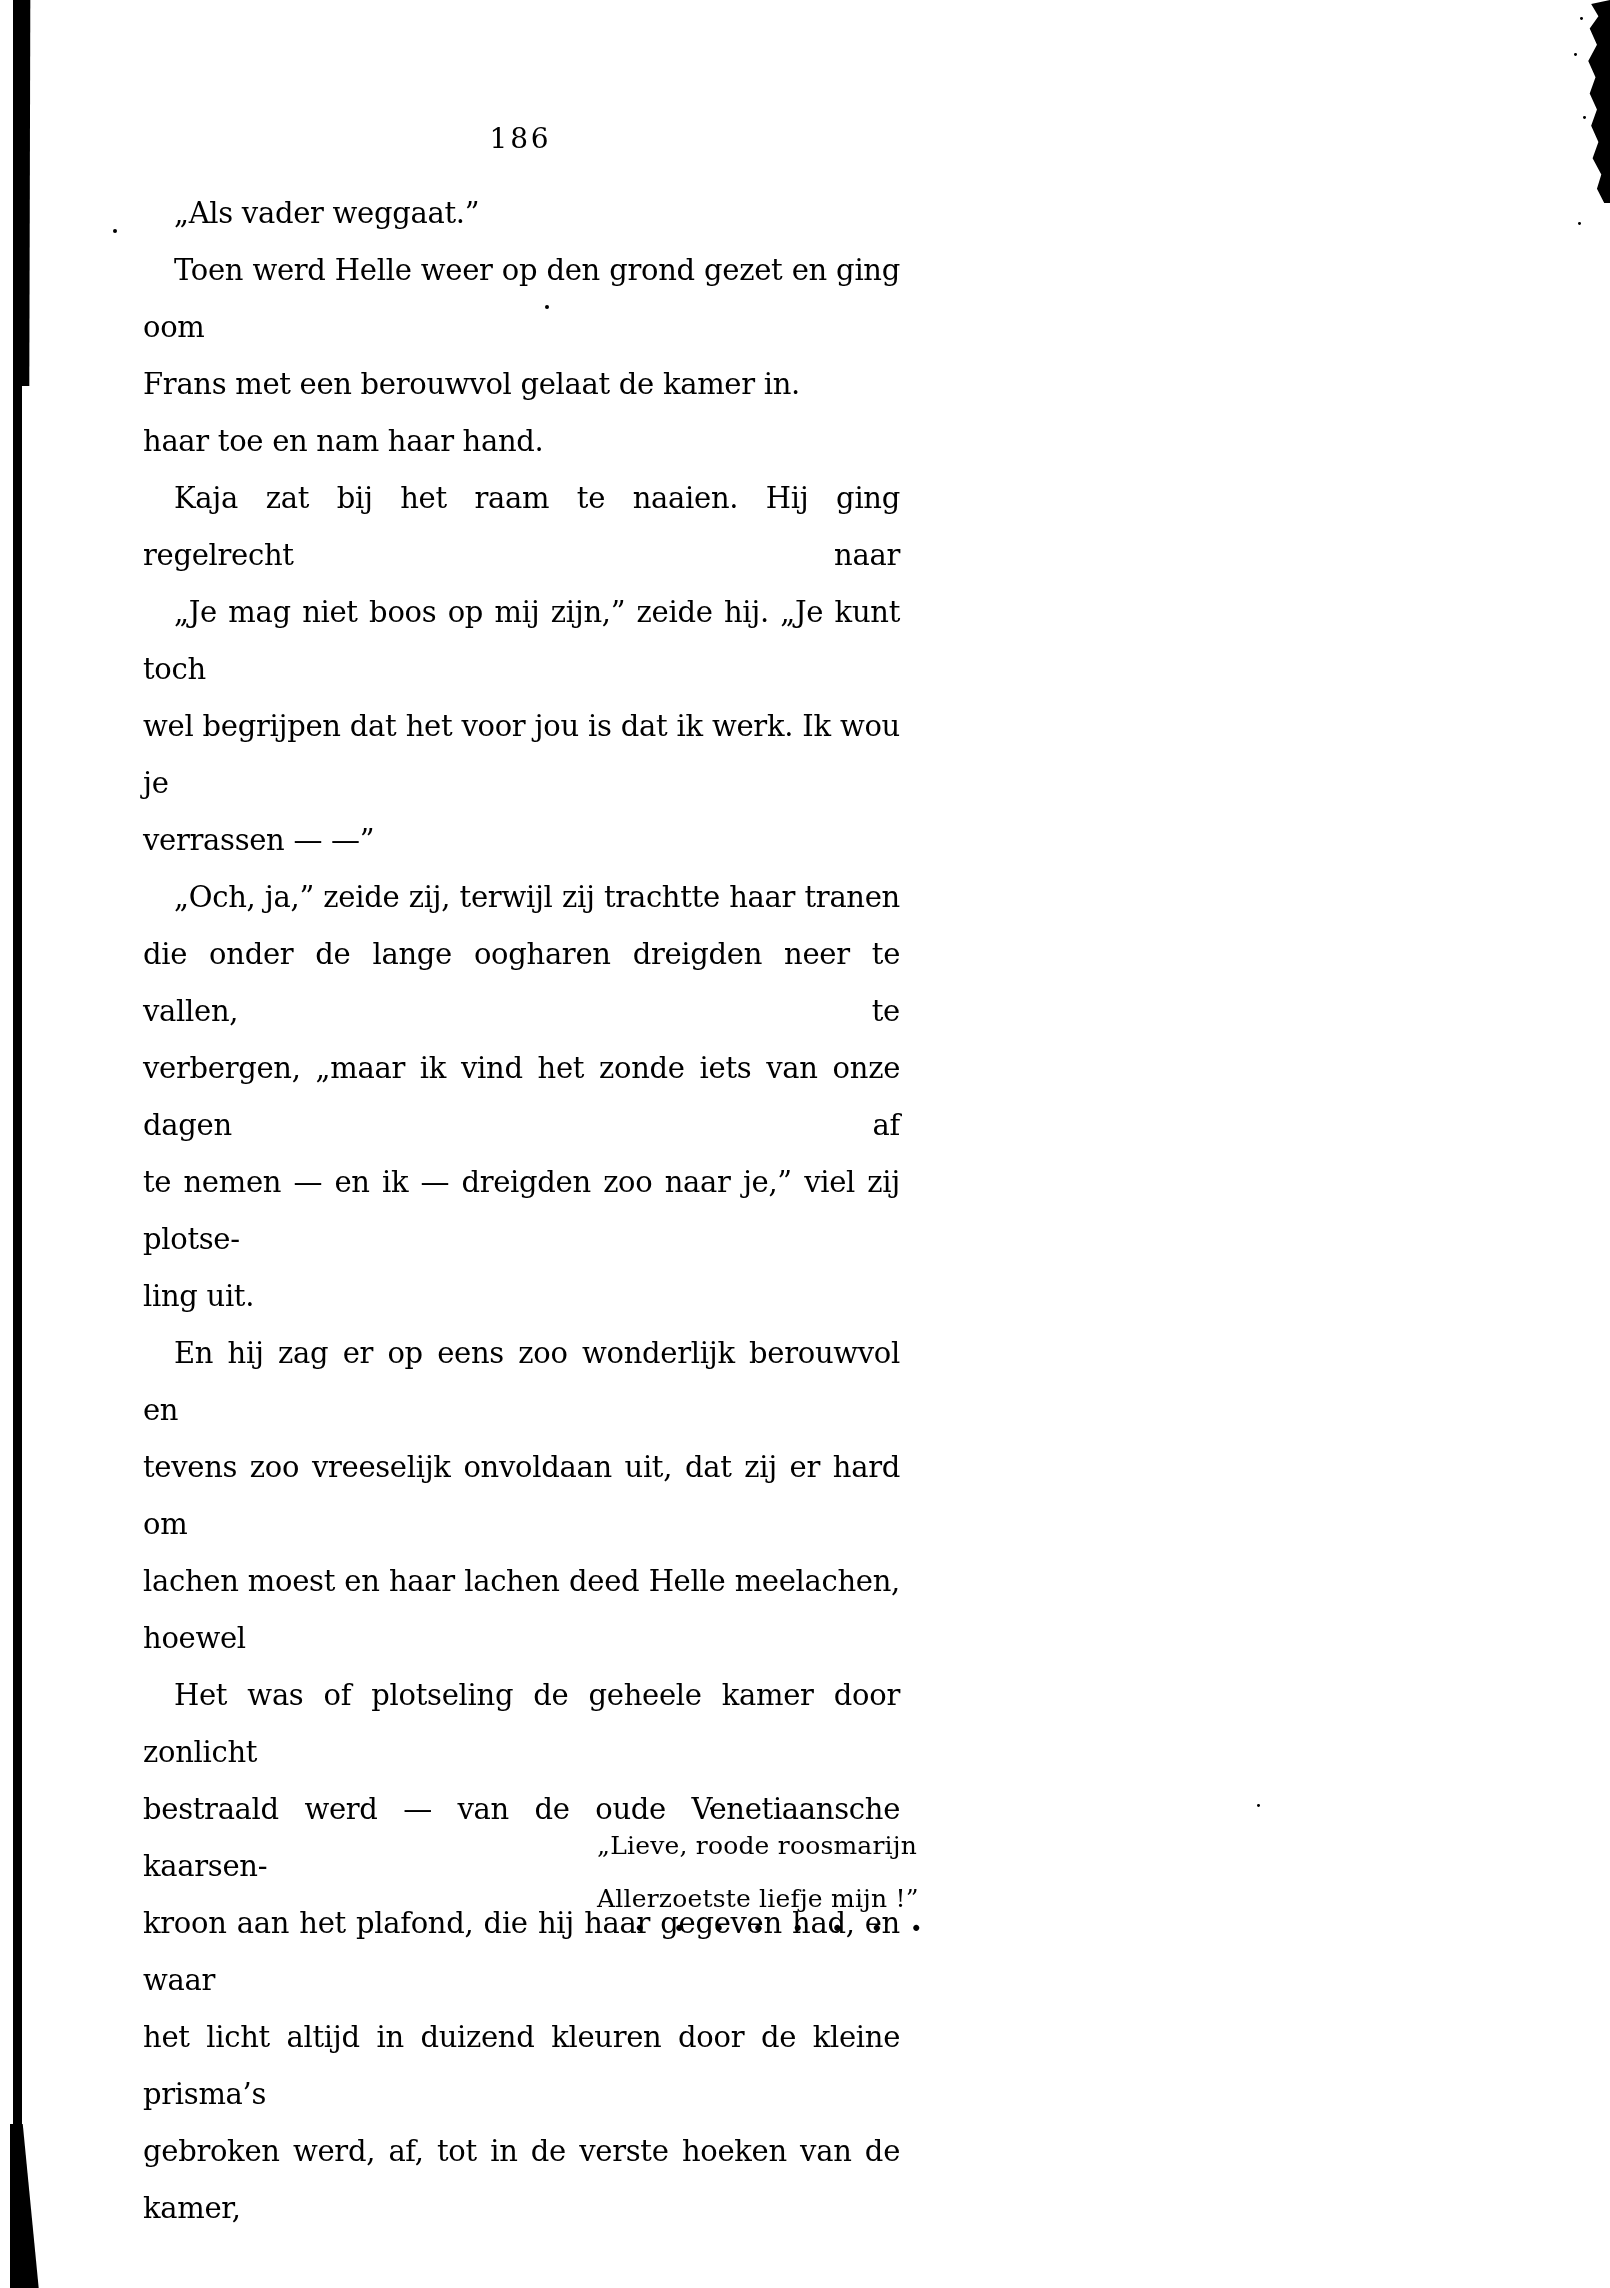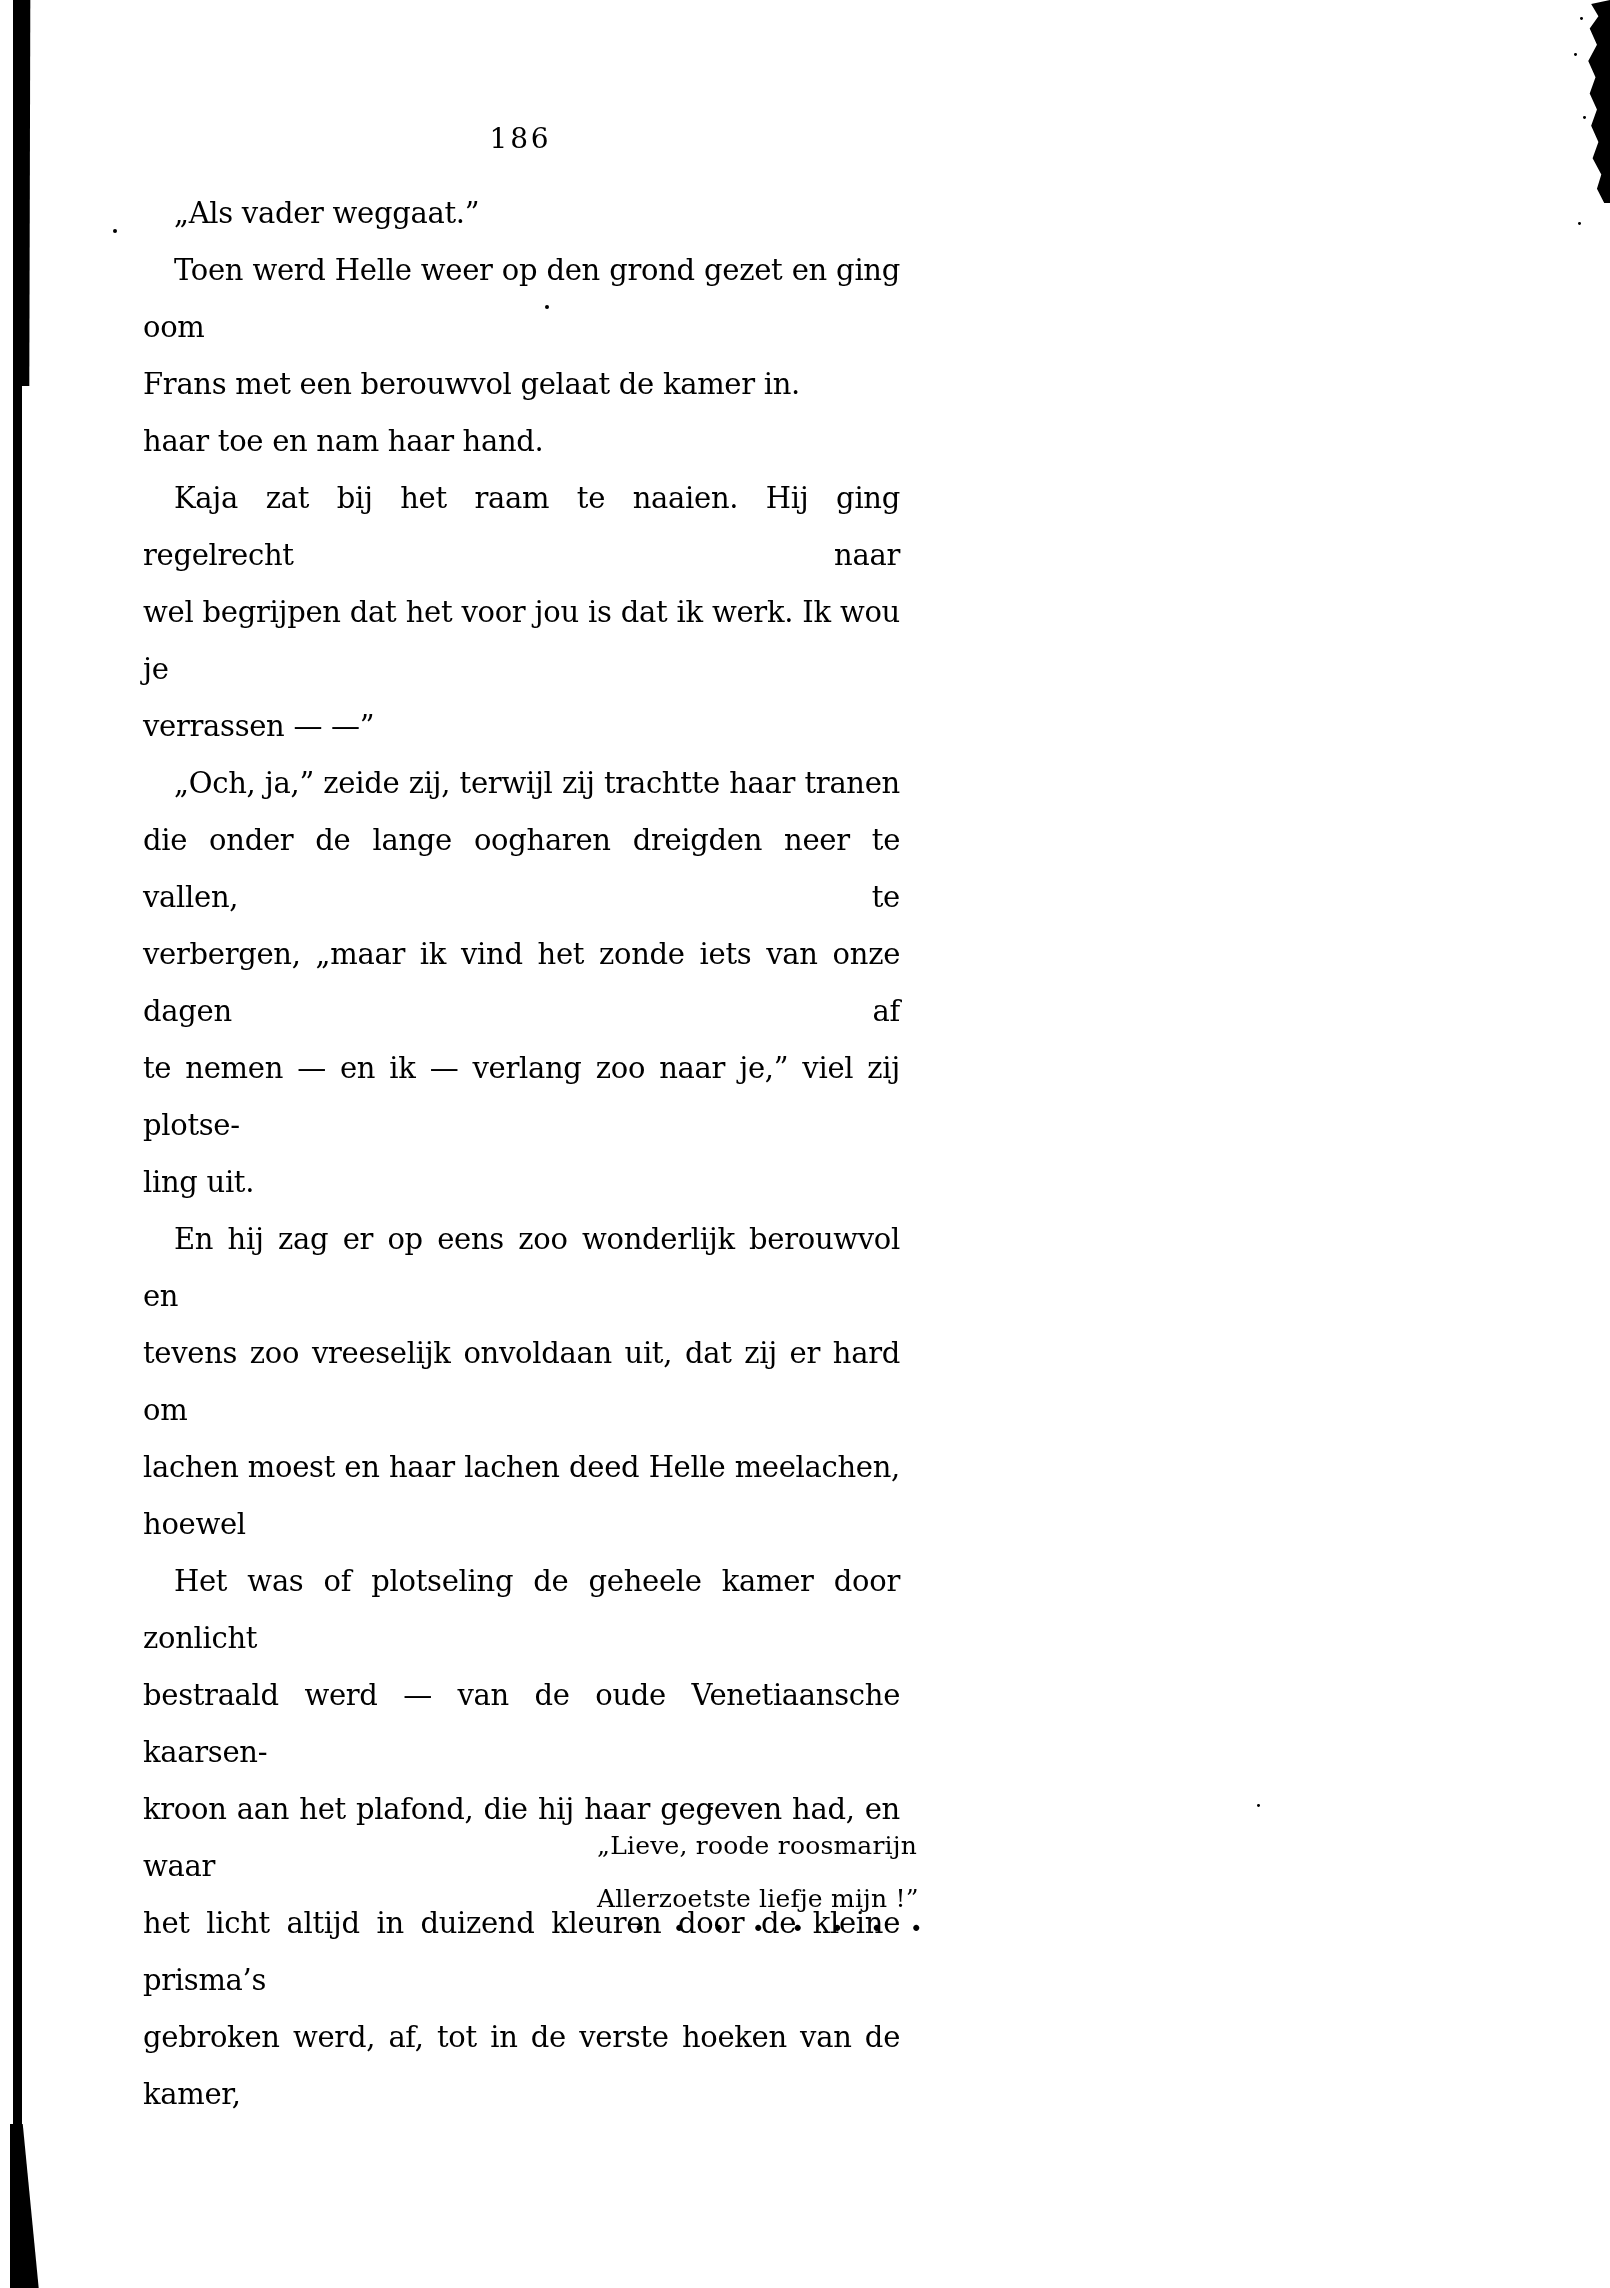--- a/index.html
+++ b/index.html
@@ -89,28 +89,29 @@
       </div>
       <div class="para">
         <div class="line first">Toen werd Helle weer op den grond gezet en ging oom</div>
         <div class="line last">Frans met een berouwvol gelaat de kamer in.</div>
       </div>
       <div class="para">
         <div class="line last">haar toe en nam haar hand.</div>
         <div class="line first">Kaja zat bij het raam te naaien. Hij ging regelrecht naar</div>
       </div>
       <div class="para">
+        <div class="line first">„Je mag niet boos op mij zijn,” zeide hij. „Je kunt toch</div>
         <div class="line">wel begrijpen dat het voor jou is dat ik werk. Ik wou je</div>
         <div class="line last">verrassen — —”</div>
       </div>
       <div class="para">
         <div class="line first">„Och, ja,” zeide zij, terwijl zij trachtte haar tranen</div>
         <div class="line">die onder de lange oogharen dreigden neer te vallen, te</div>
         <div class="line">verbergen, „maar ik vind het zonde iets van onze dagen af</div>
-        <div class="line">te nemen — en ik — verlang zoo naar je,” viel zij plotse-</div>
+        <div class="line">te nemen — en ik — dreigden zoo naar je,” viel zij plotse-</div>
         <div class="line last">ling uit.</div>
       </div>
       <div class="para">
         <div class="line first">En hij zag er op eens zoo wonderlijk berouwvol en</div>
         <div class="line">tevens zoo vreeselijk onvoldaan uit, dat zij er hard om</div>
         <div class="line">lachen moest en haar lachen deed Helle meelachen, hoewel</div>
       </div>
       <div class="para">
         <div class="line first">Het was of plotseling de geheele kamer door zonlicht</div>
         <div class="line">bestraald werd — van de oude Venetiaansche kaarsen-</div>

